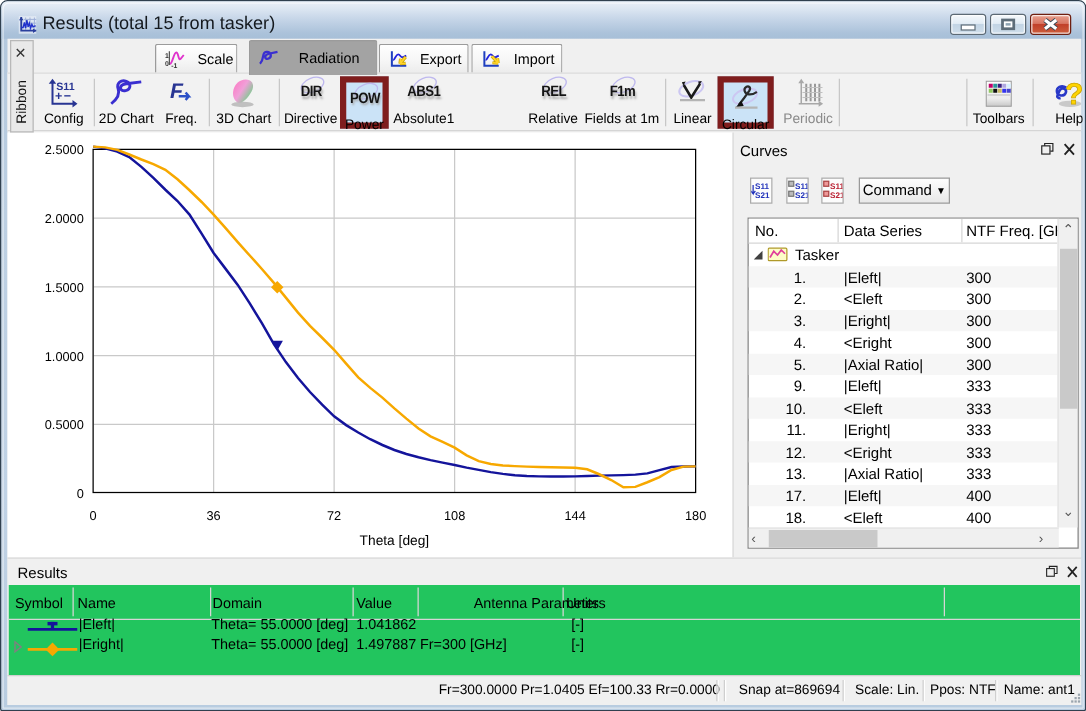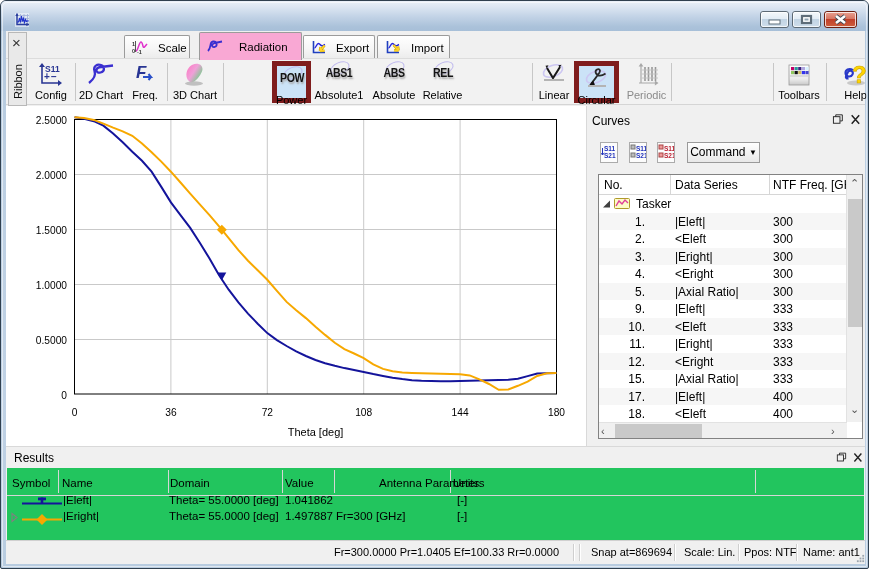--- a/index.html
+++ b/index.html
@@ -21,21 +21,21 @@
 #btn-close { left:823px; width:33px; background:linear-gradient(#e9a291 0%, #d87663 45%, #c1402a 50%, #cd5e3d 100%); border-color:#6e1f10; }
 
 #client { position:absolute; left:5px; top:30px; width:859px; height:533px; background:#f0f0f0; }
 
 #dockbar { position:absolute; left:2px; top:1px; width:19px; height:74px; background:#e9e9e9; border:1px solid #b8b8b8; z-index:6; }
 #dockbar .x { position:absolute; left:3px; top:4px; width:12px; height:12px; font-size:15px; color:#333; line-height:12px; }
 #dockbar .lbl { position:absolute; left:3px; top:66px; font-size:11px; color:#111; transform:rotate(-90deg); transform-origin:0 0; white-space:nowrap; }
 
 #tabbar { position:absolute; left:0; top:1px; width:859px; height:26px; }
 .tab { position:absolute; top:3px; height:24px; background:linear-gradient(#ffffff, #f6f6f6 55%, #ebebeb); border:1px solid #9b9b9b; border-bottom:none; border-radius:2px 2px 0 0; }
-.tab.sel { top:0; height:28px; background:#f9a8d4; z-index:3; border-bottom:none; }
+.tab.sel { top:0; height:28px; background:#a3a3a3; z-index:3; border-bottom:none; }
 .tab .ticon { position:absolute; left:7px; top:4px; width:17px; height:15px; }
 .tab .tlabel { position:absolute; top:6px; font-size:11.5px; color:#000; }
 
 #ribbon { position:absolute; left:0; top:27px; width:859px; height:47px; background:#f2f2f2; border-top:1px solid #dcdcdc; border-bottom:1px solid #d5d5d5; }
 .rsep { position:absolute; top:4px; height:38px; width:1px; background:#c7c7c7; }
 .rbtn { position:absolute; top:2px; height:42px; text-align:center; }
 .rbtn .ricon { position:absolute; left:50%; transform:translateX(-50%); top:1px; width:34px; height:26px; }
 .rbtn .rlabel { position:absolute; left:50%; transform:translateX(-50%); top:28px; font-size:11px; white-space:nowrap; color:#000; }
 .rbtn.hl { background:#cbe3f7; border:5px solid #7f1d1d; }
 .rbtn.dis .rlabel { color:#8a8a8a; }
@@ -80,20 +80,21 @@
     <svg id="title-icon" viewBox="0 0 16 16">
         <rect x="1" y="1" width="14" height="14" fill="#f2f5fb" opacity="0.6"></rect>
         <g stroke="#9fb0d8" stroke-width="0.8">
           <path d="M5 3.5 h10 M5 6.5 h10 M5 9.5 h10 M6.5 2 v10 M10 2 v10 M13.5 2 v10"></path>
         </g>
         <path d="M3 1.5 V12.5 H15" stroke="#2a3f9d" stroke-width="1.5" fill="none"></path>
         <path d="M3 10 L4.5 10 L5.5 6 L6.5 10.5 L7.5 4 L8.5 9.5 L9.5 6.5 L10.5 10.5 L11.5 7.5 L12.5 9.5 L14.5 8.5" stroke="#2233cc" stroke-width="1.1" fill="none"></path>
         <path d="M3 1.5 l-1.8 2.6 h3.6 z" fill="#2a3f9d"></path>
         <path d="M15 12.5 l-2.6 -1.8 v3.6 z" fill="#2a3f9d"></path>
       </svg>
+    <div id="title-text">Results (total 15 from tasker)</div>
     <div class="capbtn" id="btn-min"><div class="inner"></div><svg width="27" height="15" viewBox="0 0 27 15">
           <rect x="8" y="8" width="11" height="4" fill="#ffffff" stroke="#61707c"></rect>
         </svg></div>
     <div class="capbtn" id="btn-max"><div class="inner"></div><svg width="27" height="15" viewBox="0 0 27 15">
           <rect x="9" y="4" width="9" height="7" fill="#ffffff" stroke="#5e6d79" stroke-width="2.2"></rect>
           <rect x="11.5" y="6.5" width="4" height="2" fill="#8ea3b2"></rect>
         </svg></div>
     <div class="capbtn" id="btn-close"><div class="inner"></div><svg width="31" height="15" viewBox="0 0 31 15">
           <path d="M11 4 L20 11 M20 4 L11 11" stroke="#3c4a56" stroke-width="4.2"></path>
           <path d="M11 4 L20 11 M20 4 L11 11" stroke="#ffffff" stroke-width="2.6"></path>
@@ -177,47 +178,54 @@
                 <stop offset="0.8" stop-color="#7acc8e"></stop>
                 <stop offset="1" stop-color="#2fae5a"></stop>
               </linearGradient>
             </defs>
             <ellipse cx="16" cy="21.5" rx="9" ry="2.2" fill="#c0c0c0"></ellipse>
             <path d="M10 19 C5 14 9 4 16 2.5 C23 1 27 6 24 11 C21 15.5 14 21.5 10 19 z" fill="url(#lobeg)" transform="rotate(-12 16 10)"></path>
           </svg>
           <div class="rlabel">3D Chart</div>
         </div>
       <div class="rsep" style="left:217px;"></div>
+      <div class="rbtn" style="left:217px;width:51px;">
+          <div class="loopTxt ricon">
+            <div class="ell"></div>
+            <div class="txt">DIR</div>
+          </div>
+          <div class="rlabel">Directive</div>
+        </div>
       <div class="rbtn hl" style="left:266px;width:39px;">
           <div class="loopTxt ricon">
             <div class="ell"></div>
             <div class="txt">POW</div>
           </div>
           <div class="rlabel">Power</div>
         </div>
       <div class="rbtn" style="left:306px;width:54px;">
           <div class="loopTxt ricon">
             <div class="ell"></div>
             <div class="txt">ABS1</div>
           </div>
           <div class="rlabel">Absolute1</div>
         </div>
-      <div class="rbtn" style="left:364px;width:48px;">
-          <div class="loopTxt ricon">
-            <div class="ell"></div>
-            <div class="txt">ABS</div>
-          </div>
-          <div class="rlabel">Absolute</div>
-        </div>
       <div class="rbtn" style="left:415px;width:43px;">
           <div class="loopTxt ricon">
             <div class="ell"></div>
             <div class="txt">REL</div>
           </div>
           <div class="rlabel">Relative</div>
+        </div>
+      <div class="rbtn" style="left:462px;width:59px;">
+          <div class="loopTxt ricon">
+            <div class="ell"></div>
+            <div class="txt">F1m</div>
+          </div>
+          <div class="rlabel">Fields at 1m</div>
         </div>
       <div class="rsep" style="left:526px;"></div>
       <div class="rbtn" style="left:531px;width:34px;">
           <svg class="ricon" viewBox="0 0 34 26">
             <ellipse cx="16" cy="9" rx="10" ry="5.5" fill="none" stroke="#ccc7f2" stroke-width="1.6" transform="rotate(-20 16 9)"></ellipse>
             <path d="M10 6 L16 16 L23 5" stroke="#1a1a1a" stroke-width="2" fill="none"></path>
             <path d="M11.5 3.2 l-3 0.6 1.2 2.8 z" fill="#1a1a1a"></path>
             <path d="M24.5 2.8 l-3 0.4 1 2.9 z" fill="#1a1a1a"></path>
             <path d="M7 18 h20" stroke="#b4b4b4" stroke-width="1.8"></path>
           </svg>
@@ -407,21 +415,21 @@
                 <span class="cno">11.</span>
                 <span class="cname">|Eright|</span>
                 <span class="cfrq">333</span>
               </div>
             <div class="crow alt" style="top:157.5px;">
                 <span class="cno">12.</span>
                 <span class="cname">&lt;Eright</span>
                 <span class="cfrq">333</span>
               </div>
             <div class="crow" style="top:175px;">
-                <span class="cno">15.</span>
+                <span class="cno">13.</span>
                 <span class="cname">|Axial Ratio|</span>
                 <span class="cfrq">333</span>
               </div>
             <div class="crow alt" style="top:192.5px;">
                 <span class="cno">17.</span>
                 <span class="cname">|Eleft|</span>
                 <span class="cfrq">400</span>
               </div>
             <div class="crow" style="top:210px;">
                 <span class="cno">18.</span>
@@ -486,21 +494,21 @@
             </svg>
           <span style="position:absolute;left:56px;">|Eright|</span>
           <span style="position:absolute;left:162px;">Theta= 55.0000 [deg]</span>
           <span style="position:absolute;left:278px;">1.497887</span>
           <span style="position:absolute;left:329px;">Fr=300 [GHz]</span>
           <span style="position:absolute;left:450px;">[-]</span>
         </div>
       </div>
     </div>
     <div id="statusbar">
-      <div class="sitem" style="right:306px;padding-left:40px;">Fr=300.0000 Pr=1.0405 Ef=100.33 Rr=0.0000</div>
+      <div class="sitem" style="right:289px;padding-left:40px;">Fr=300.0000 Pr=1.0405 Ef=100.33 Rr=0.0000</div>
       <div class="ssep" style="left:567px;"></div>
         <div class="ssep" style="left:573px;"></div>
       <div class="sitem" style="left:585px;">Snap at=869694</div>
       <div class="ssep" style="left:668px;"></div>
       <div class="sitem" style="left:678px;">Scale: Lin.</div>
       <div class="ssep" style="left:732px;"></div>
       <div class="sitem" style="left:738px;">Ppos: NTF</div>
       <div class="ssep" style="left:790px;"></div>
       <div class="sitem" style="left:797px;">Name: ant1</div>
       <svg style="position:absolute;right:0px;bottom:1px;" width="9" height="9" viewBox="0 0 10 10">

